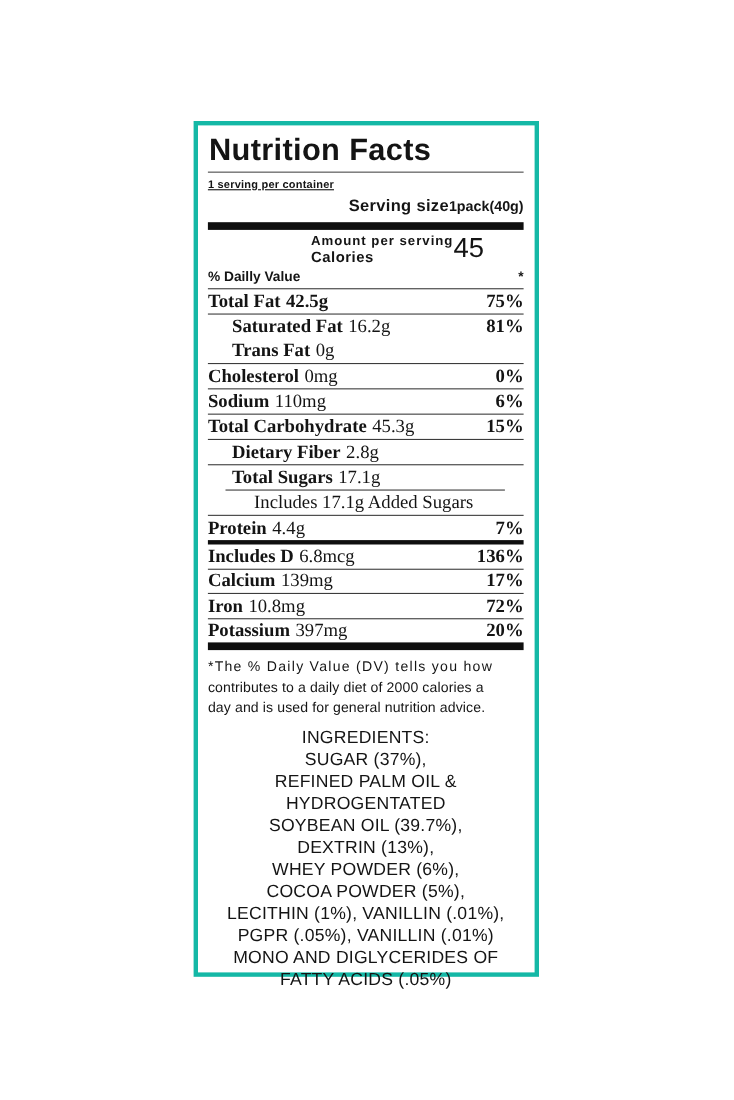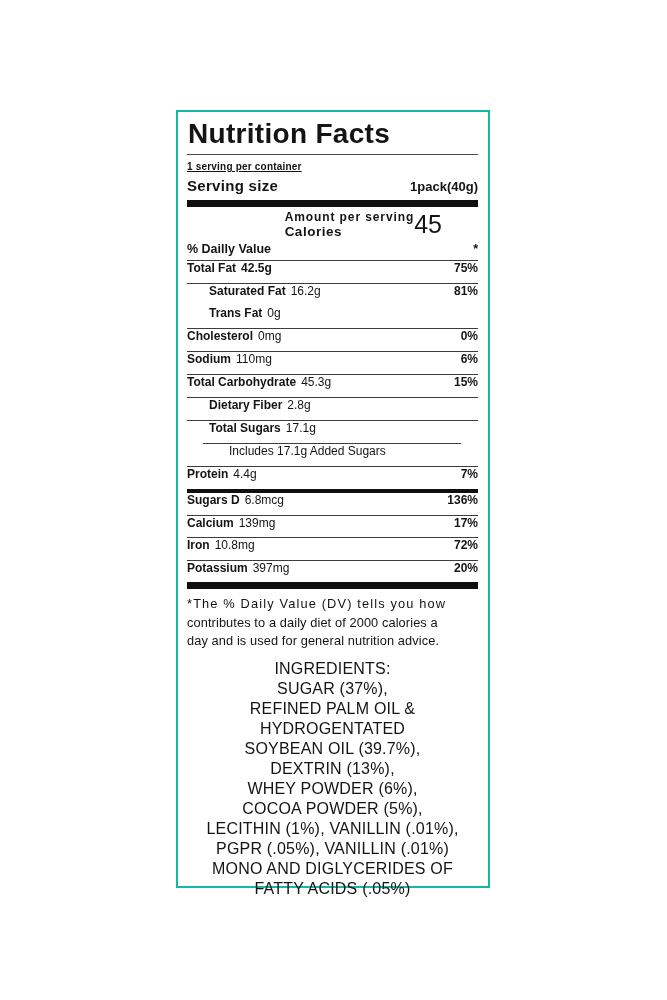--- a/index.html
+++ b/index.html
@@ -1,45 +1,45 @@
 <!DOCTYPE html>
 <html><head>
 <meta charset="utf-8">
 <style>
   * { margin:0; padding:0; box-sizing:border-box; }
   html,body { width:667px; height:1000px; background:#ffffff;
               font-family:"Liberation Sans", sans-serif; color:#141414; }
   .canvas { position:relative; width:667px; height:1000px; background:#ffffff; }
 
   .nf-label { position:absolute; left:176px; top:110px; width:314px; height:778px;
-              border:2px solid #14b8a6; background:#ffffff; padding:4px 10px 0 9px; }
+              border:4px solid #14b8a6; background:#ffffff; padding:4px 10px 0 9px; }
 
   .nf-title { font-size:28px; font-weight:bold; letter-spacing:0.3px; margin:2px 0 4px 1px; }
   .rule { border-top:1.5px solid #4a4a4a; }
   .sep  { border-top:1px solid #3c3c3c; }
   .sep.inset { margin-left:16px; margin-right:17px; }
   .bar-lg { height:7px; background:#0f0f0f; }
   .bar-md { height:4px; background:#0f0f0f; }
 
   .spc { font-size:10px; font-weight:bold; margin-top:6px; letter-spacing:0.2px;text-decoration:underline; }
-  .ss-row { display:flex; justify-content:space-between; align-items:baseline; margin:5px 0 6px; }
+  .ss-row { display:flex; justify-content:flex-end; align-items:baseline; margin:5px 0 6px; }
   .ss-label { font-size:15px; font-weight:bold; letter-spacing:0.3px; }
   .ss-value { font-size:13px; font-weight:bold; }
 
   .cal-block { display:flex; justify-content:flex-end; margin-top:4px; }
   .aps { font-size:12px; font-weight:bold; letter-spacing:0.9px; line-height:13px; }
   .cal-label { font-size:13.5px; font-weight:bold; letter-spacing:0.5px; }
   .cal-value { font-size:25px; font-weight:normal; margin-right:36px; line-height:26px; }
 
   .dv-header { display:flex; justify-content:space-between; align-items:baseline;
                font-size:12.5px; font-weight:bold; margin:3px 0 4px; }
   .dv-star { width:22px; text-align:right; }
 
-  .row { display:flex; justify-content:space-between; align-items:flex-start;
-         height:22px; font-size:12px; }
+  .row { display:flex; justify-content:space-between; align-items:center;
+         height:22px; font-size:17px;font-family:Liberation Serif, serif; }
   .row.vit { height:21.5px; }
   .b { font-weight:bold; }
   .amt { margin-left:5px; }
   .dv { font-weight:bold; }
   .ind1 { padding-left:22px; }
   .ind2 { padding-left:42px; }
 
   .fn { margin-top:6px; font-size:12.8px; line-height:18.5px; }
   .fn-line.wide { letter-spacing:1.15px; }
   .fn-line.norm { letter-spacing:0.1px; }
@@ -133,21 +133,21 @@
 
     <div class="sep"></div>
     <div class="row">
       <span><span class="b">Protein</span><span class="amt">4.4g</span></span>
       <span class="dv">7%</span>
     </div>
 
     <div class="bar-md"></div>
 
     <div class="row vit">
-      <span><span class="b">Sugars D</span><span class="amt">6.8mcg</span></span>
+      <span><span class="b">Includes D</span><span class="amt">6.8mcg</span></span>
       <span class="dv">136%</span>
     </div>
 
     <div class="sep"></div>
     <div class="row vit">
       <span><span class="b">Calcium</span><span class="amt">139mg</span></span>
       <span class="dv">17%</span>
     </div>
 
     <div class="sep"></div>

